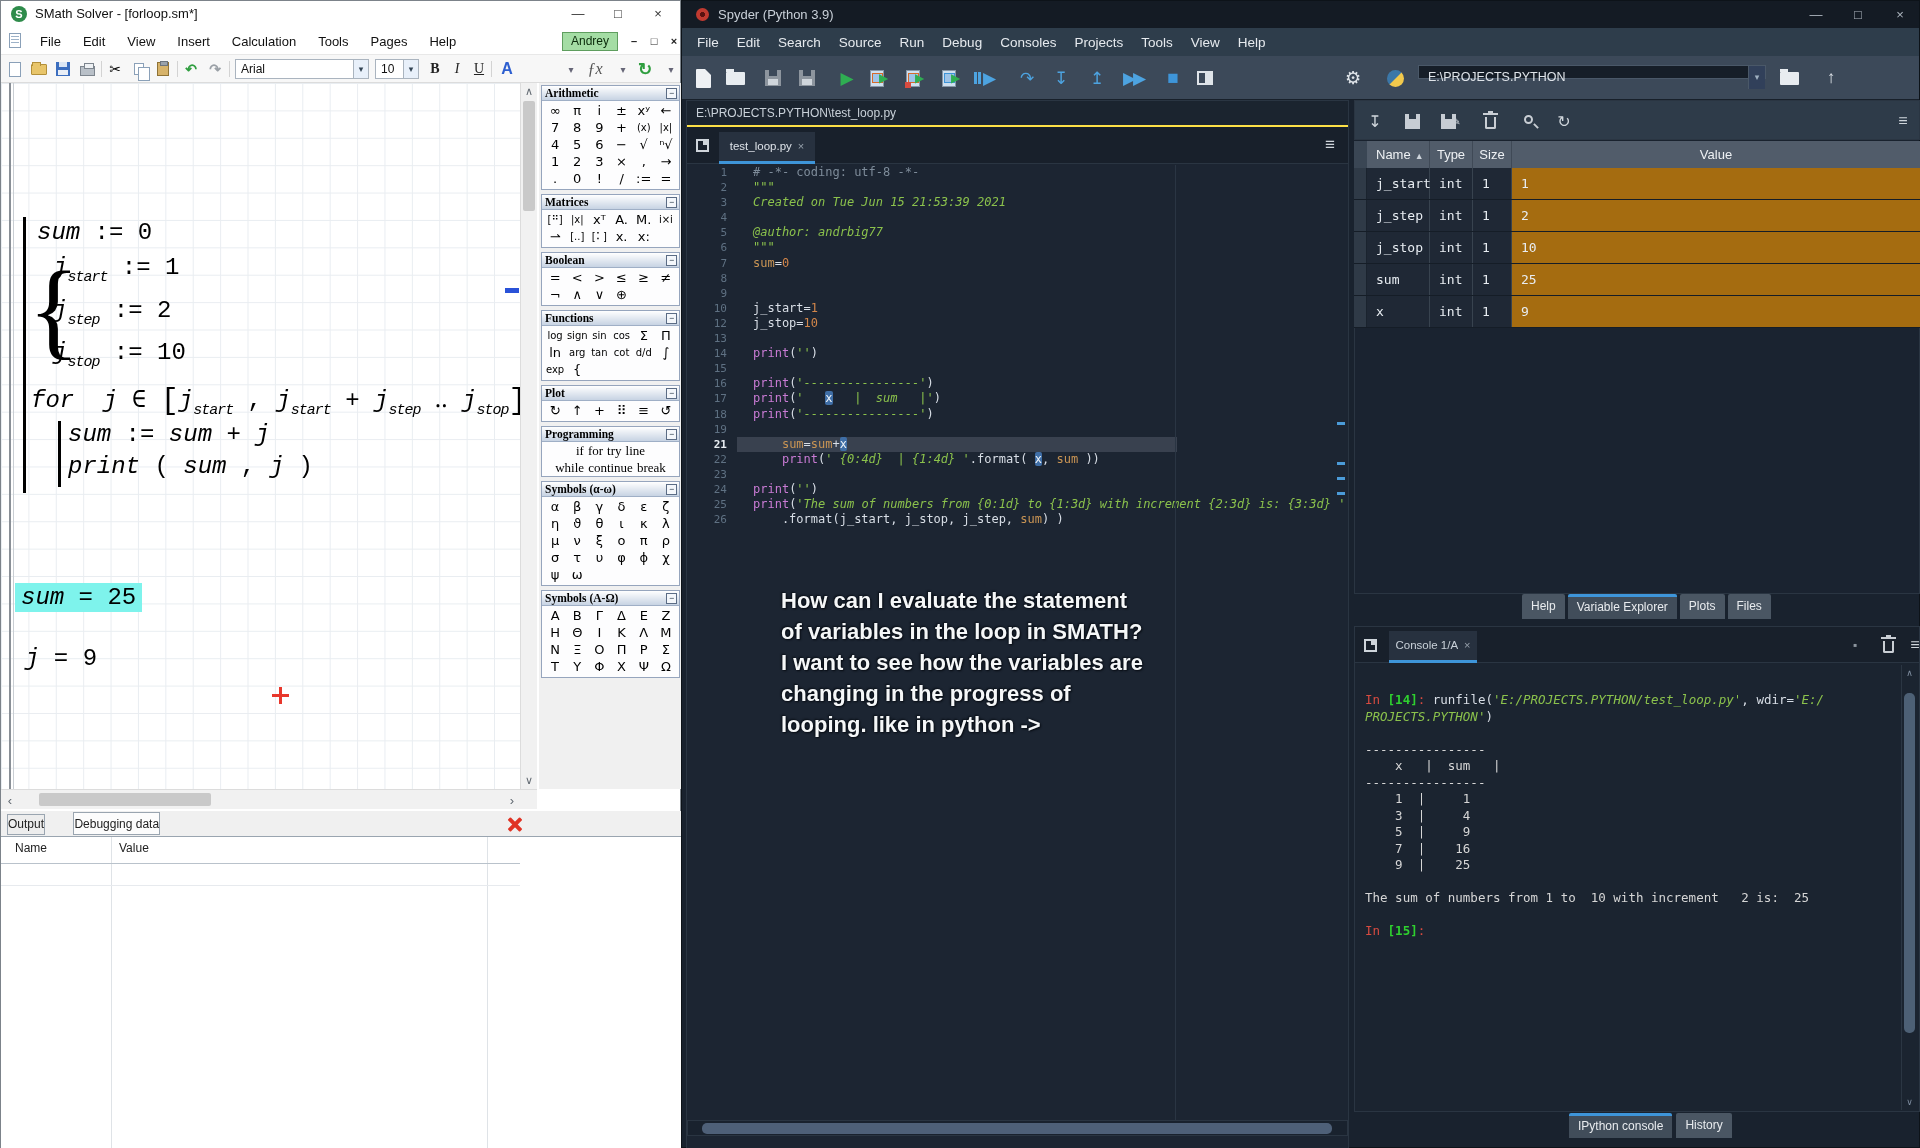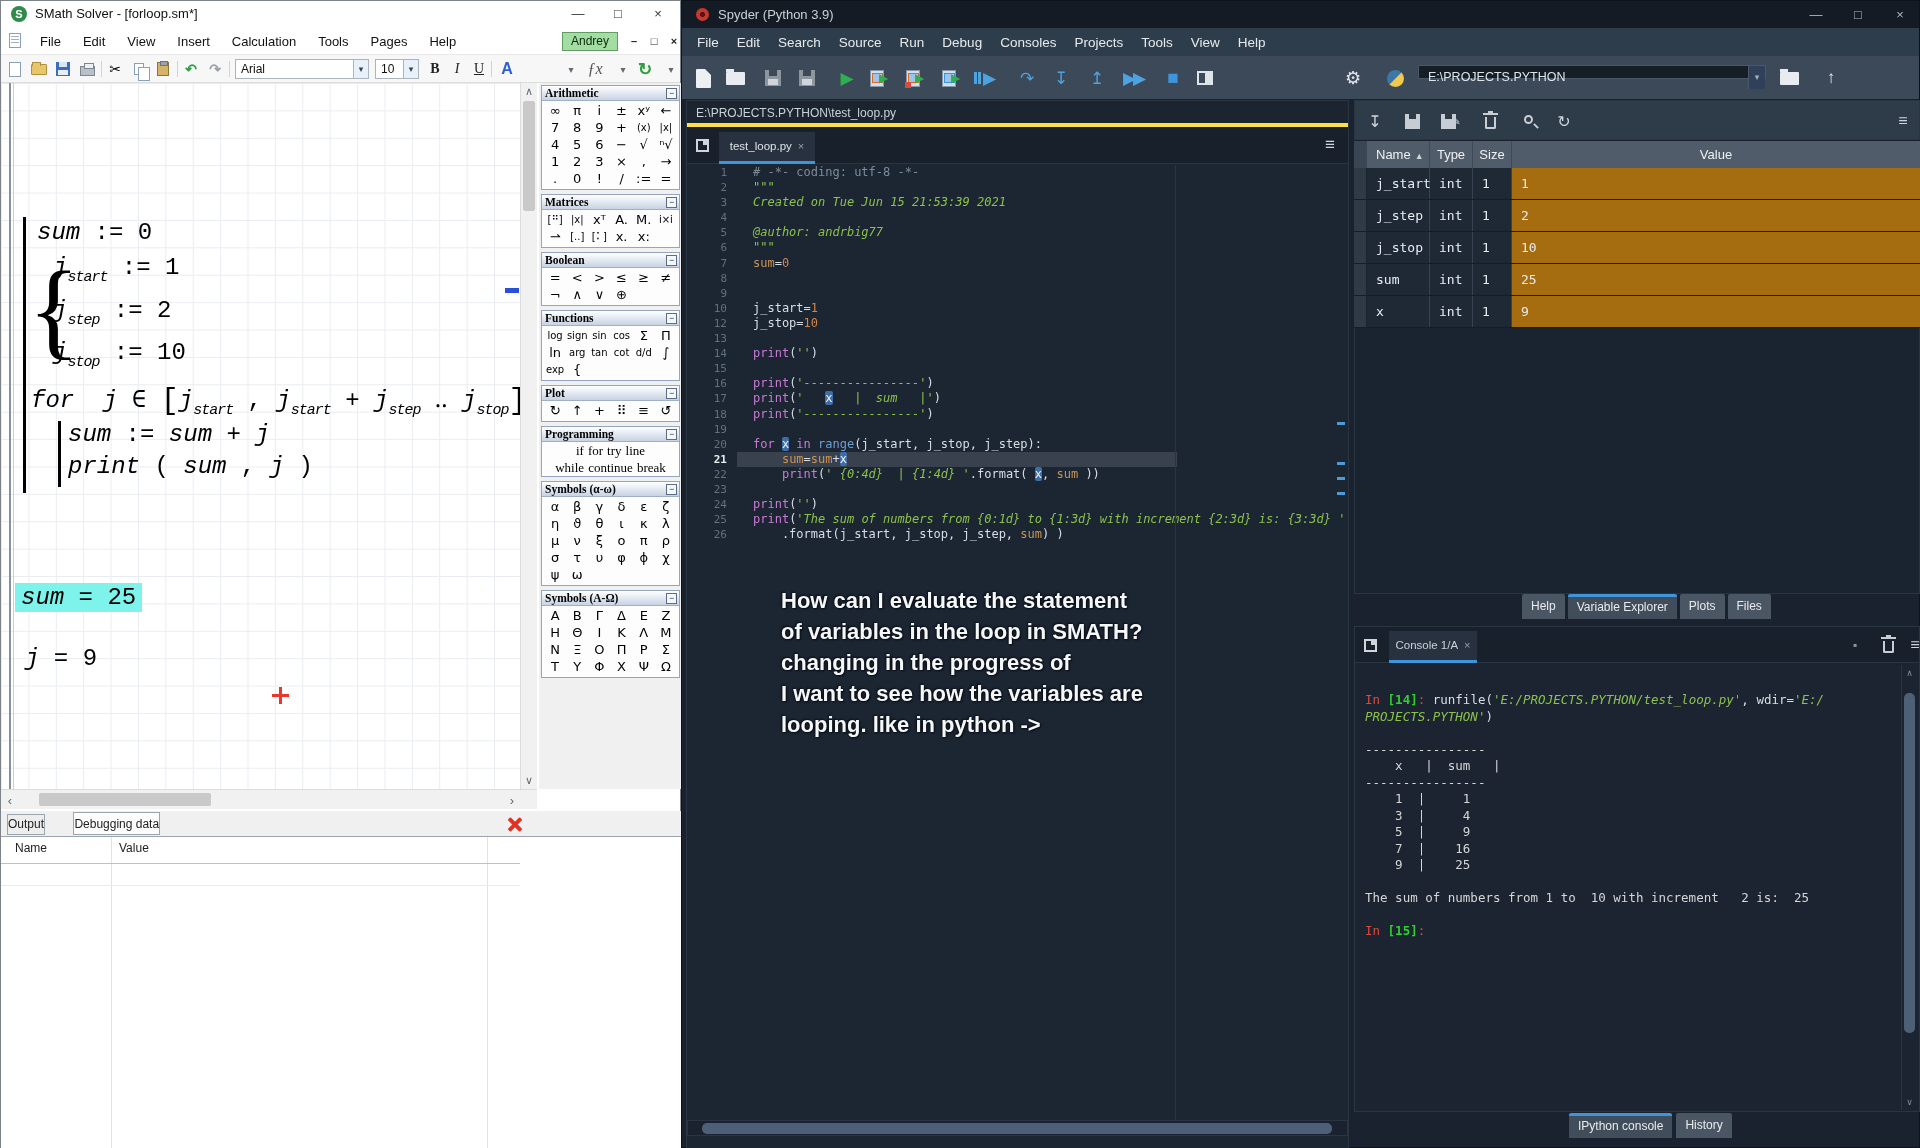--- a/index.html
+++ b/index.html
@@ -107,21 +107,21 @@
   .dbgbars{display:inline-block;width:7px;height:12px;border-left:3px solid #4da3e0;border-right:3px solid #4da3e0;margin-right:2px;}
   .blue{color:#4da3e0;}
   .grn{color:#2fae52;}
   .ic-maxpane{width:16px;height:14px;border:2px solid #dfe4e9;position:relative;}
   .ic-maxpane::before{content:"";position:absolute;right:0;top:0;width:6px;height:10px;background:#dfe4e9;}
   .ic-python{width:17px;height:17px;border-radius:50%;background:linear-gradient(135deg,#3b77a8 49%,#f2c94c 51%);}
   .pathbox{position:absolute;left:736px;top:9px;width:348px;height:14px;background:#161e28;border:1px solid #4a5868;color:#dfe4e9;font-size:12.5px;line-height:23px;padding-left:9px;}
   .pathbox .dd{position:absolute;right:0;top:0;width:17px;height:23px;background:#31405a;border-left:1px solid #4a5868;color:#9fb0c0;font-size:9px;text-align:center;line-height:23px;}
   
   .sp-editor{position:absolute;left:4px;top:99px;width:663px;height:1049px;background:#1c2532;border:1px solid #2a3542;}
-  .crumbbar{position:absolute;left:0;top:0;width:100%;height:26px;background:#1b242f;border-bottom:4px solid #fde047;}
+  .crumbbar{position:absolute;left:0;top:0;width:100%;height:26px;background:#1b242f;border-bottom:2px solid #fde047;}
   .crumb{position:absolute;left:9px;top:5px;font-size:12px;color:#c9d1d9;}
   .tabbar{position:absolute;left:0;top:26px;width:100%;height:37px;background:#18202b;border-bottom:1px solid #2a3542;}
   .ic-browse{width:13px;height:13px;border:2px solid #cfd5db;position:relative;}
   .ic-browse::before{content:"";position:absolute;right:-1px;top:-1px;width:5px;height:5px;background:#cfd5db;}
   .etab{position:absolute;left:32px;top:5px;width:96px;height:32px;background:#27313f;border-bottom:3px solid #3e95d9;color:#dde2e8;font-size:11.5px;text-align:center;line-height:29px;}
   .etab .x{color:#97a1ac;margin-left:6px;font-size:11px;}
   .burger{color:#cfd5db;font-size:17px;font-weight:bold;}
   #code{position:absolute;left:0;top:64px;width:100%;}
   .crow{display:flex;height:15.1px;line-height:15.1px;font-family:"DejaVu Sans Mono",monospace;font-size:12px;white-space:pre;}
   .crow .ln{width:50px;text-align:right;padding-right:10px;color:#5f7183;flex:none;font-size:11px;}
@@ -552,38 +552,37 @@
         <div class="crow"><span class="ln">9</span><span class="ct"></span></div>
         <div class="crow"><span class="ln">10</span><span class="ct"><span class="t-w">j_start=</span><span class="t-n">1</span></span></div>
         <div class="crow"><span class="ln">12</span><span class="ct"><span class="t-w">j_stop=</span><span class="t-n">10</span></span></div>
         <div class="crow"><span class="ln">13</span><span class="ct"></span></div>
         <div class="crow"><span class="ln">14</span><span class="ct"><span class="t-k">print</span><span class="t-w">(</span><span class="t-s">''</span><span class="t-w">)</span></span></div>
         <div class="crow"><span class="ln">15</span><span class="ct"></span></div>
         <div class="crow"><span class="ln">16</span><span class="ct"><span class="t-k">print</span><span class="t-w">(</span><span class="t-s">'----------------'</span><span class="t-w">)</span></span></div>
         <div class="crow"><span class="ln">17</span><span class="ct"><span class="t-k">print</span><span class="t-w">(</span><span class="t-s">'   </span><span class="t-x">x</span><span class="t-s">   |  sum   |'</span><span class="t-w">)</span></span></div>
         <div class="crow"><span class="ln">18</span><span class="ct"><span class="t-k">print</span><span class="t-w">(</span><span class="t-s">'----------------'</span><span class="t-w">)</span></span></div>
         <div class="crow"><span class="ln">19</span><span class="ct"></span></div>
-        <div class="crow"><span class="ln">20</span><span class="ct"><span class="t-k">for </span><span class="t-x">x</span><span class="t-k"> in </span><span class="t-b">range</span><span class="t-w">(j_start, j_stop, j_step):</span></span></div>
         <div class="crow cur"><span class="ln">21</span><span class="ct"><span class="t-w">    </span><span class="t-t">sum</span><span class="t-w">=</span><span class="t-t">sum</span><span class="t-w">+</span><span class="t-x">x</span></span></div>
         <div class="crow"><span class="ln">22</span><span class="ct"><span class="t-w">    </span><span class="t-k">print</span><span class="t-w">(</span><span class="t-s">' {0:4d}  | {1:4d} '</span><span class="t-w">.format( </span><span class="t-x">x</span><span class="t-w">, </span><span class="t-t">sum</span><span class="t-w"> ))</span></span></div>
         <div class="crow"><span class="ln">23</span><span class="ct"></span></div>
         <div class="crow"><span class="ln">24</span><span class="ct"><span class="t-k">print</span><span class="t-w">(</span><span class="t-s">''</span><span class="t-w">)</span></span></div>
         <div class="crow"><span class="ln">25</span><span class="ct"><span class="t-k">print</span><span class="t-w">(</span><span class="t-s">'The sum of numbers from {0:1d} to {1:3d} with increment {2:3d} is: {3:3d} '</span></span></div>
         <div class="crow"><span class="ln">26</span><span class="ct"><span class="t-w">    .format(j_start, j_stop, j_step, </span><span class="t-t">sum</span><span class="t-w">) )</span></span></div>
       </div>
     <div class="edgeline"></div>
     <div class="marker" style="top:321px"></div>
     <div class="marker" style="top:361px"></div>
     <div class="marker" style="top:376px"></div>
     <div class="marker" style="top:391px"></div>
     <div id="overlay">
         <div>How can I evaluate the statement</div>
         <div>of variables in the loop in SMATH?</div>
+        <div>I want to see how the variables are</div>
         <div>changing in the progress of</div>
-        <div>I want to see how the variables are</div>
         <div>looping. like in python -&gt;</div>
       </div>
     <div class="ehscroll">
         <div class="thumb"></div>
       </div>
   </div>
 
   <div class="sp-right">
     <div class="ve-toolbar">
       <div class="vei" style="left:8px">↧</div>

